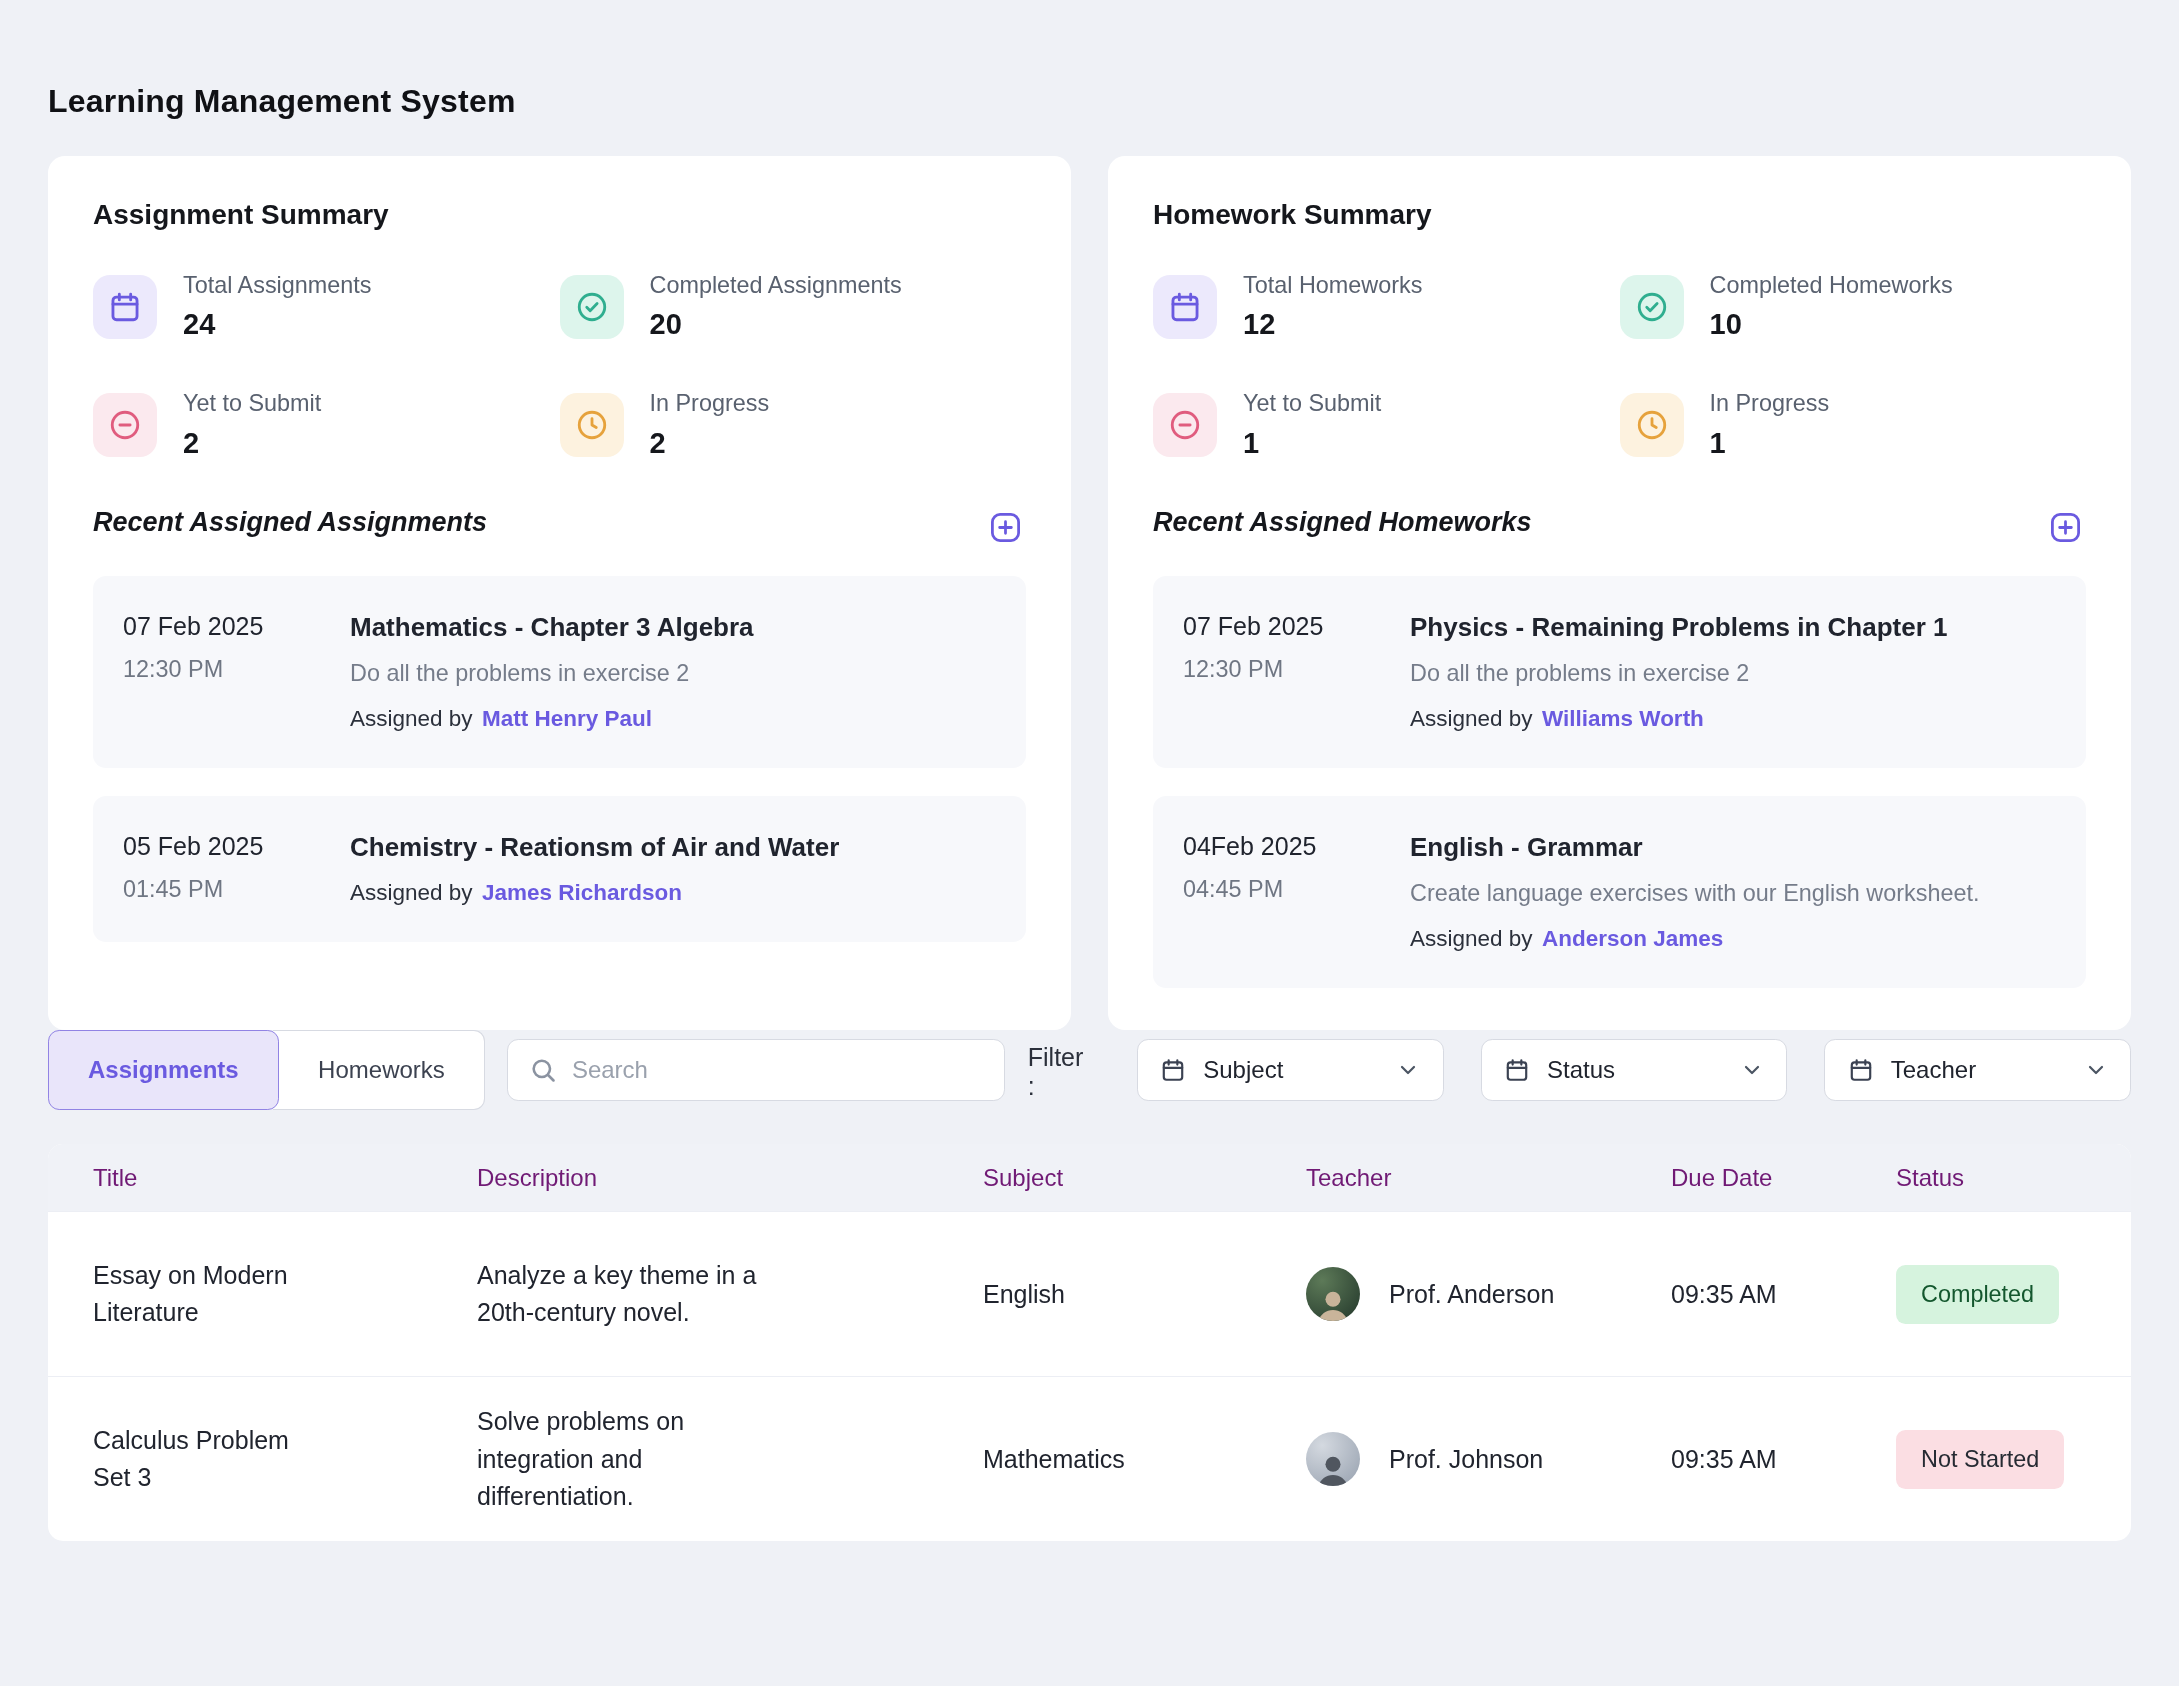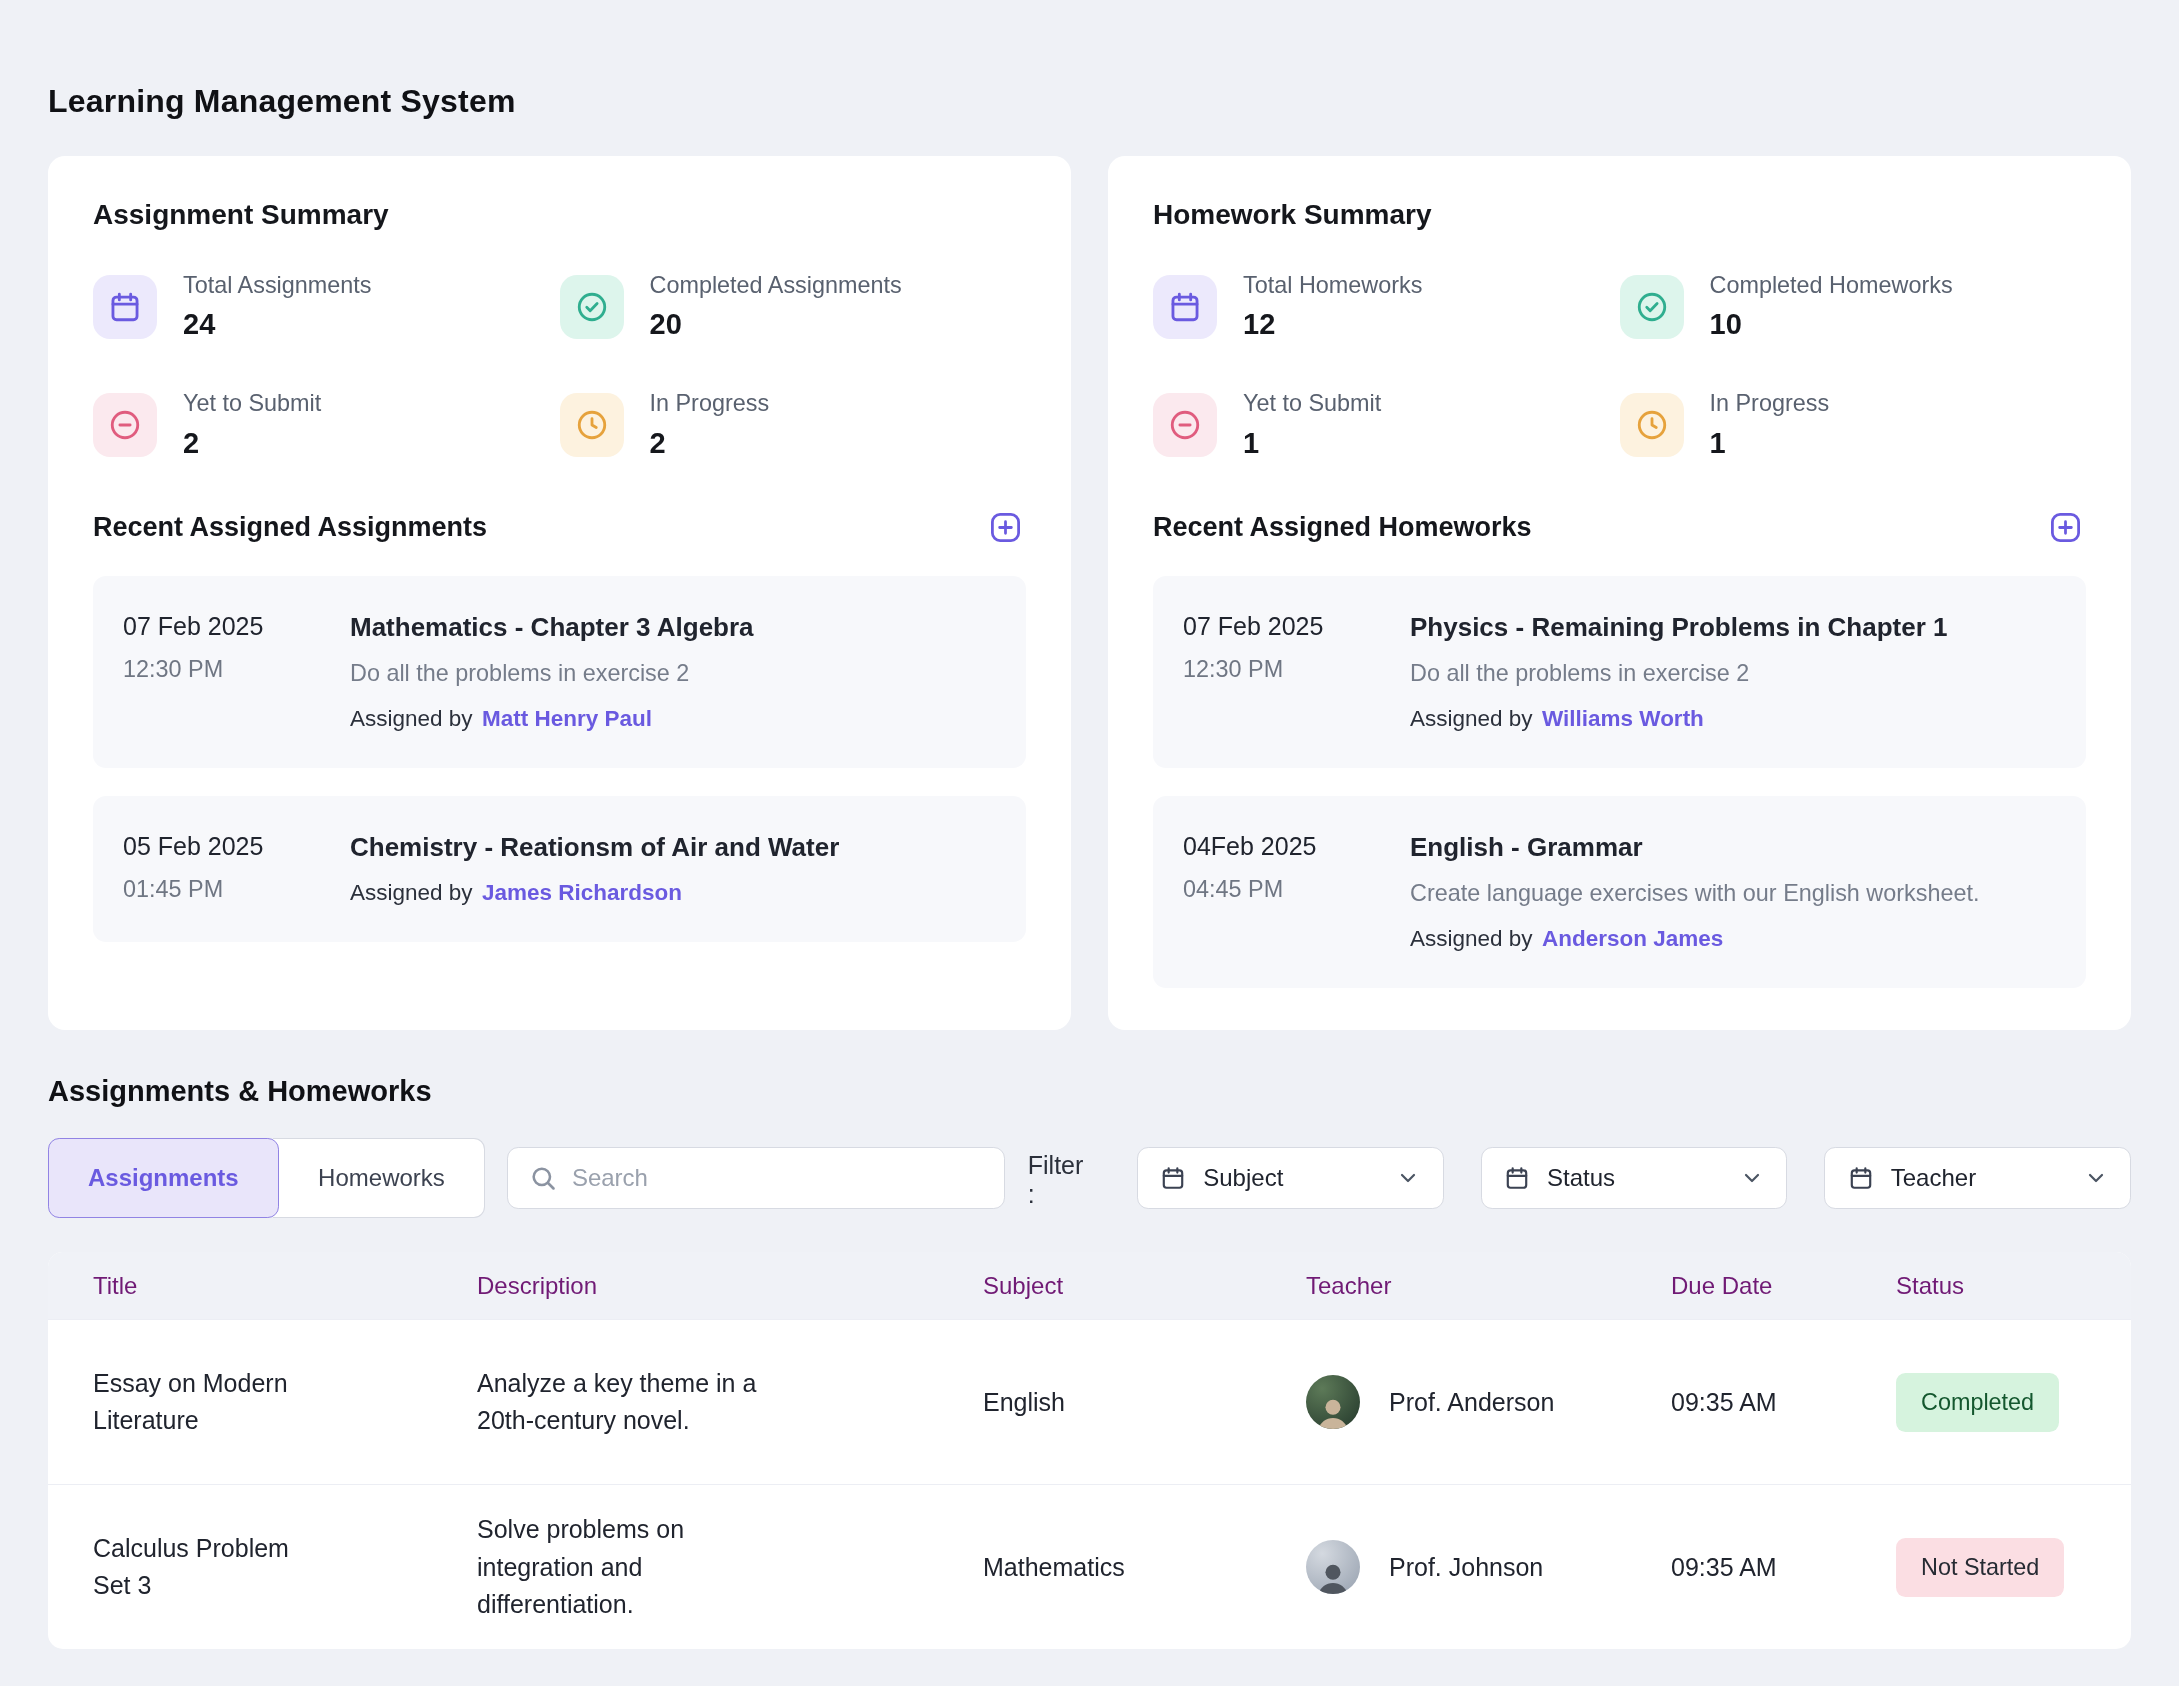--- a/index.html
+++ b/index.html
@@ -23,21 +23,21 @@
   .stat { display: flex; align-items: center; gap: 26px; }
   .stat-icon { width: 64px; height: 64px; border-radius: 17px; display: flex; align-items: center; justify-content: center; flex-shrink: 0; }
   .stat-icon svg { width: 34px; height: 34px; }
   .tile-purple { background: #ece9fc; color: #6a5ae0; }
   .tile-green  { background: #ddf5ec; color: #2fae8f; }
   .tile-pink   { background: #fbe9ee; color: #e05c7e; }
   .tile-orange { background: #fdf2df; color: #e6a23c; }
   .stat-label { font-size: 23.4px; color: #59616f; margin-bottom: 9.4px; }
   .stat-value { font-size: 29px; font-weight: 700; color: #15171c; }
 
-  .recent-header { display: flex; align-items: center; justify-content: space-between; margin-bottom: 28px; }
+  .recent-header { display: flex; align-items: flex-start; justify-content: space-between; margin-bottom: 28px; font-style: italic; }
   .recent-title { font-size: 27px; font-weight: 700; color: #15171c; }
   .plus-btn { background: none; border: none; color: #6a5ae0; cursor: pointer; width: 41px; height: 41px; display: flex; align-items: center; justify-content: center; }
   .plus-btn svg { width: 37px; height: 37px; }
 
   .item { background: #f7f8fb; border-radius: 13px; padding: 36px 30px; display: flex; gap: 26px; margin-bottom: 28px; }
   .item:last-child { margin-bottom: 5.6px; }
   .item-when { width: 201px; flex-shrink: 0; }
   .item-date { font-size: 25px; font-weight: 500; color: #20242e; margin-bottom: 15px; }
   .item-time { font-size: 23.4px; color: #6f7683; }
   .item-title { font-size: 26px; font-weight: 600; color: #20242e; margin-bottom: 17px; }
@@ -297,21 +297,20 @@
           <div class="item-desc">Create language exercises with our English worksheet.</div>
           <div class="item-assigned">
             <span>Assigned by</span><span class="by-name">Anderson James</span>
           </div>
         </div>
       </div>
     </section>
 
   </div>
 
-  <h2 class="section-title">Assignments &amp; Homeworks</h2>
 
   <div class="toolbar">
     <div class="tabs">
       <button class="tab active">Assignments</button>
       <button class="tab inactive">Homeworks</button>
     </div>
 
     <div class="search-box">
       <svg viewBox="0 0 30 30" width="28" height="28">
           <use href="#i-search"></use>

